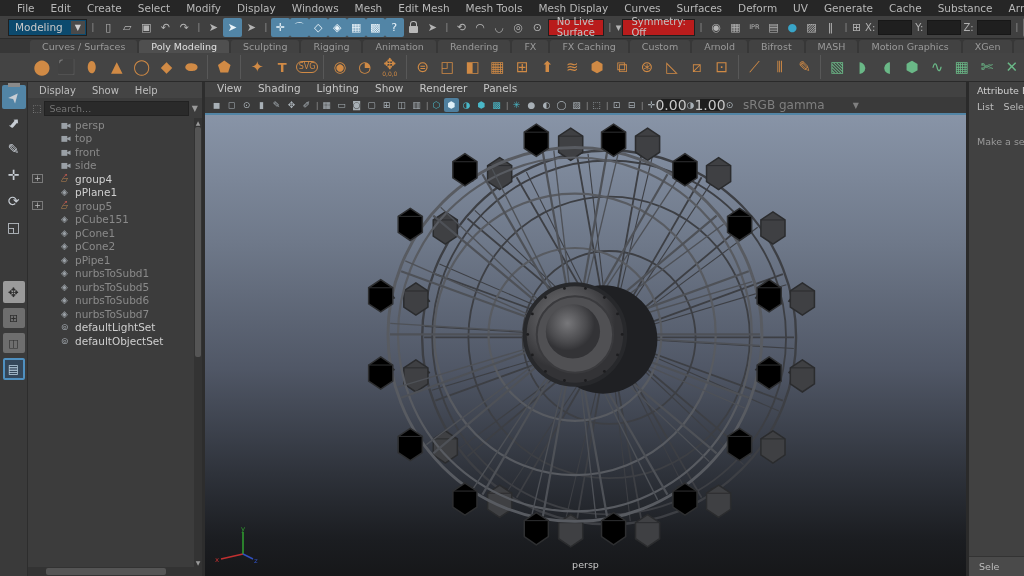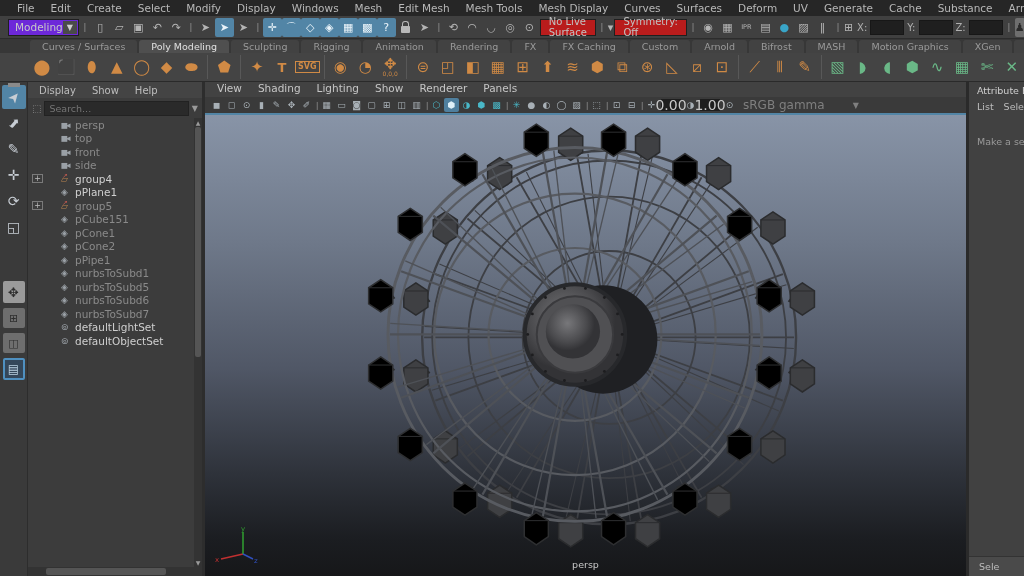--- a/index.html
+++ b/index.html
@@ -15,22 +15,22 @@
   
   #status-line { height:23px; background:#404040; display:flex; align-items:center;
     padding:0 4px; gap:1px; border-bottom:1px solid #2c2c2c; }
   .grip { width:6px; height:18px; margin-right:3px;
     background:repeating-linear-gradient(90deg,#5a5a5a 0 1px,transparent 1px 3px); }
   .sl-icon { width:19px; height:19px; display:flex; align-items:center; justify-content:center;
     font-size:11px; color:#b4b4b4; border-radius:2px; }
   .sl-icon.act { background:#5285a6; color:#eaf4fa; }
   .sl-sep { width:6px; height:16px; margin:0 2px; color:#6a6a6a; font-size:9px;
     display:flex; align-items:center; justify-content:center; }
-  .sl-dd { background:#6d28d9; border:1px solid #1f1f1f; color:#c8c8c8; font-size:10.5px;
-    height:17px; display:flex; align-items:center; padding:0 6px; }
+  .sl-dd { background:#0c4a6e; border:1px solid #1f1f1f; color:#c8c8c8; font-size:10.5px;
+    height:17px; display:flex; align-items:center; padding:0 6px; gap:8px; }
   .sl-dd .car { width:14px; height:13px; background:#4a4a4a; color:#cfcfcf; font-size:8px;
     display:flex; align-items:center; justify-content:center; margin-right:-5px; }
   .sl-field { background:#b91c1c; border:1px solid #1f1f1f; color:#c2c2c2; font-size:10px;
     height:17px; display:flex; align-items:center; justify-content:center; padding:0 8px; }
   .sl-lbl { color:#b0b0b0; font-size:10px; padding:0 3px; }
   .sl-inp { width:34px; height:15px; background:#1f1f1f; border:1px solid #171717; }
   .lockbody { width:9px; height:7px; background:#b8b8b8; border-radius:1px; position:relative; margin-top:5px; }
   .lockbody:before { content:""; position:absolute; top:-5px; left:1px; width:5px; height:5px;
     border:1.5px solid #b8b8b8; border-bottom:none; border-radius:3px 3px 0 0; }
 
@@ -44,21 +44,21 @@
   
   #shelf { height:29px; background:#444444; display:flex; align-items:center; padding-left:30px; gap:1px;
     border-bottom:1px solid #2a2a2a; }
   .shelf-icon { width:25px; height:25px; display:flex; flex-direction:column; align-items:center;
     justify-content:center; font-size:15px; line-height:1; border-radius:3px; }
   .shelf-icon.orange { color:#d08a45; }
   .shelf-icon.green { color:#6ab887; }
   .shelf-icon .cap { font-size:6px; color:inherit; margin-top:-1px; }
   .shelf-sep { width:1px; height:24px; background:#585858; margin:0 3px; }
   .shelf-txt { font-size:13px; font-weight:bold; }
-  .svg-badge { font-size:8px; font-weight:bold; border:1.5px solid #d08a45; border-radius:0; padding:1px 2px; }
+  .svg-badge { font-size:8px; font-weight:normal; border:1.5px solid #d08a45; border-radius:6px; padding:1px 2px; }
 
   
   #main { display:flex; height:494px; }
 
   
   #toolbox { width:28px; background:#3a3a3a; display:flex; flex-direction:column; align-items:center;
     padding-top:3px; gap:2px; border-right:1px solid #2d2d2d; }
   .tool { width:24px; height:24px; display:flex; align-items:center; justify-content:center;
     color:#c7cdd4; font-size:14px; border-radius:2px; }
   .tool.act { background:#5285a6; }

